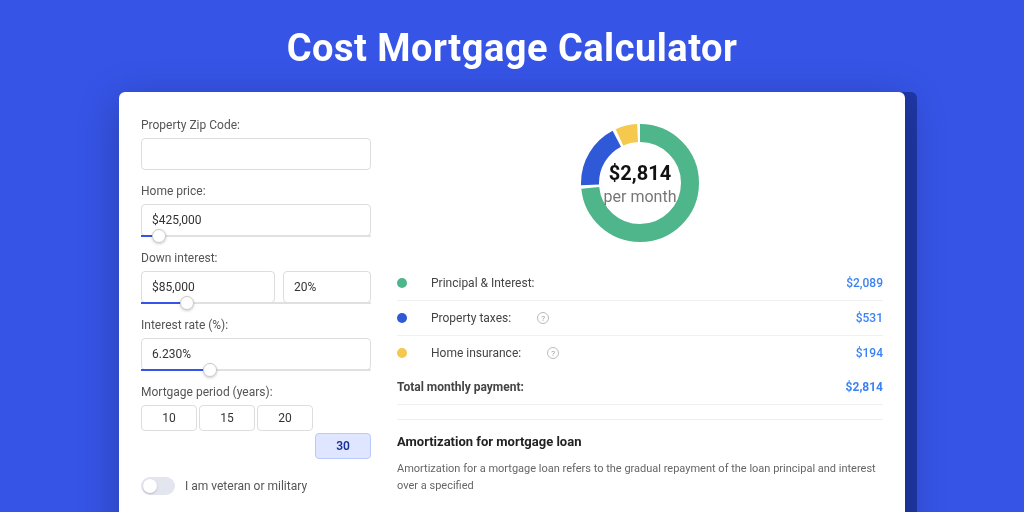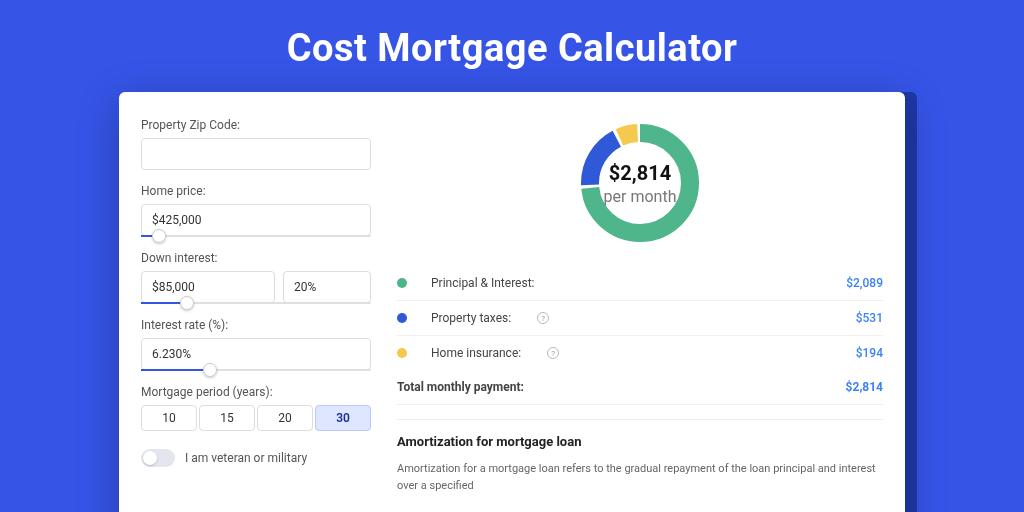--- a/index.html
+++ b/index.html
@@ -16,21 +16,21 @@
   .two-col { display: flex; gap: 8px; }
   .two-col .input:first-child { flex: 1.7; }
   .two-col .input:last-child { flex: 1; }
 
   .slider-track { position: relative; height: 2px; background: #e0e0e0; margin-top: -1px; border-radius:1px; }
   .slider-thumb { position: absolute; top: -6px; width: 14px; height: 14px; background: #fff; border: 1px solid #ccc; border-radius: 50%; box-shadow: 0 1px 3px rgba(0,0,0,0.2); cursor: grab; }
   .slider-fill { position:absolute; left:0; top:0; height:2px; background:#3654e6; }
 
   .seg { display: flex; gap: 2px; }
   .seg button { flex:1; height: 26px; border: 1px solid #ddd; background: #fff; font-size: 12px; color: #333; cursor: pointer; border-radius: 4px; }
-  .seg button.active { background: #dfe6ff; border-color: #b9c8ff; color: #1a2e9c; font-weight:600; }
+  .seg button.active { background: #dfe6ff; border-color: #b9c8ff; color: #1a2e9c; font-weight:600;margin-top:28px; }
 
   .toggle-row { display:flex; align-items:center; gap:10px; margin-top: 18px; }
   .toggle { width: 34px; height: 18px; border-radius: 9px; background: #e4e6ef; position: relative; cursor:pointer; }
   .toggle-knob { position:absolute; top:2px; left:2px; width:14px; height:14px; background:#fff; border-radius:50%; box-shadow:0 1px 2px rgba(0,0,0,0.2); }
   .toggle-label { font-size:12px; color:#555;text-align:center; }
 
   .breakdown-title, .amort-title { font-size: 13px; font-weight: 700; color: #222; margin-bottom: 12px; }
 
   .donut-wrap { display:flex; justify-content:center; margin-bottom: 18px; }
   .donut { position: relative; width: 130px; height: 130px; }

